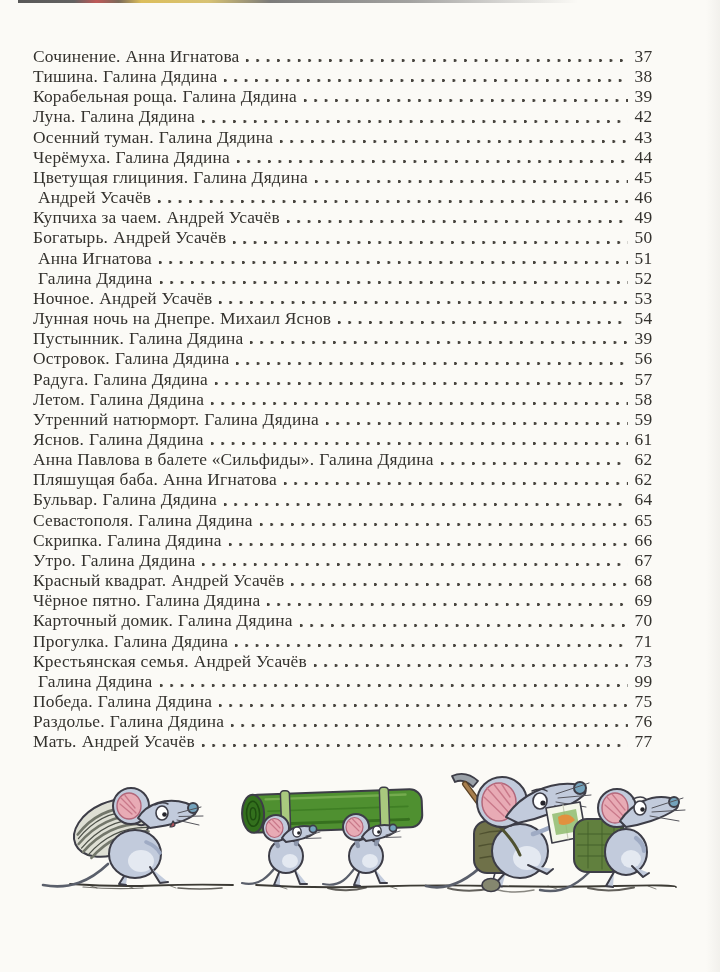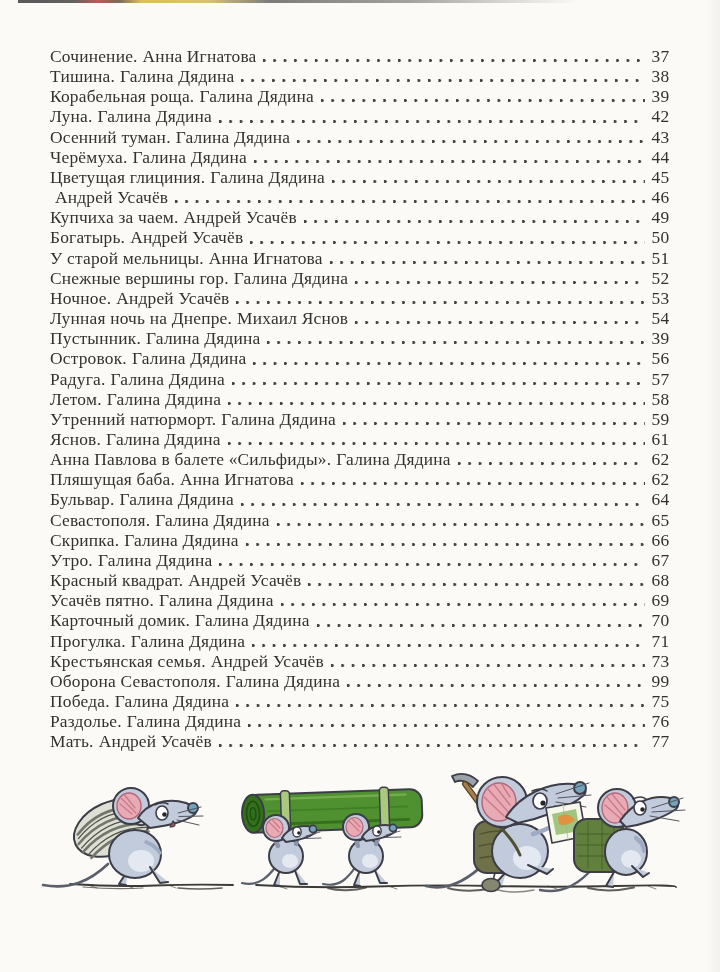--- a/index.html
+++ b/index.html
@@ -14,21 +14,21 @@
   .scan-edge{
     position:absolute;top:0;left:18px;width:560px;height:3px;
     background:linear-gradient(90deg,
       rgba(60,60,60,.85) 0%,rgba(60,60,60,.8) 10%,
       rgba(176,48,48,.8) 14%,rgba(90,70,50,.8) 18%,
       rgba(210,170,40,.75) 22%,rgba(200,170,60,.7) 34%,
       rgba(70,70,70,.7) 45%,rgba(90,90,90,.55) 70%,
       rgba(120,120,120,.25) 88%,rgba(120,120,120,0) 100%);
   }
   .toc{
-    position:absolute;left:50px;top:46px;width:622px;
+    position:absolute;left:33px;top:46px;width:622px;
     font-size:17.4px;letter-spacing:.2px;
   }
   .toc-row{display:flex;align-items:baseline;height:20.17px;}
   .entry-title{white-space:pre;}
   .entry-author{white-space:pre;margin-left:5px;}
   .dots{
     flex:1;align-self:flex-end;height:5px;
     margin:0 2px 3px 6px;min-width:14px;
     background-image:radial-gradient(circle at 2.2px 2.5px,#45423c 1.25px,rgba(0,0,0,0) 1.7px);
     background-size:10.4px 5px;background-repeat:repeat-x;
@@ -110,28 +110,26 @@
     </div>
 
     <div class="toc-row">
       <span class="entry-title">Богатырь.</span>
       <span class="entry-author">Андрей Усачёв</span>
       <span class="dots"></span>
       <span class="pagenum">50</span>
     </div>
 
     <div class="toc-row">
-      <span class="entry-title">У старой мельницы.</span>
       <span class="entry-author">Анна Игнатова</span>
       <span class="dots"></span>
       <span class="pagenum">51</span>
     </div>
 
     <div class="toc-row">
-      <span class="entry-title">Снежные вершины гор.</span>
       <span class="entry-author">Галина Дядина</span>
       <span class="dots"></span>
       <span class="pagenum">52</span>
     </div>
 
     <div class="toc-row">
       <span class="entry-title">Ночное.</span>
       <span class="entry-author">Андрей Усачёв</span>
       <span class="dots"></span>
       <span class="pagenum">53</span>
@@ -229,21 +227,21 @@
     </div>
 
     <div class="toc-row">
       <span class="entry-title">Красный квадрат.</span>
       <span class="entry-author">Андрей Усачёв</span>
       <span class="dots"></span>
       <span class="pagenum">68</span>
     </div>
 
     <div class="toc-row">
-      <span class="entry-title">Усачёв пятно.</span>
+      <span class="entry-title">Чёрное пятно.</span>
       <span class="entry-author">Галина Дядина</span>
       <span class="dots"></span>
       <span class="pagenum">69</span>
     </div>
 
     <div class="toc-row">
       <span class="entry-title">Карточный домик.</span>
       <span class="entry-author">Галина Дядина</span>
       <span class="dots"></span>
       <span class="pagenum">70</span>
@@ -257,21 +255,20 @@
     </div>
 
     <div class="toc-row">
       <span class="entry-title">Крестьянская семья.</span>
       <span class="entry-author">Андрей Усачёв</span>
       <span class="dots"></span>
       <span class="pagenum">73</span>
     </div>
 
     <div class="toc-row">
-      <span class="entry-title">Оборона Севастополя.</span>
       <span class="entry-author">Галина Дядина</span>
       <span class="dots"></span>
       <span class="pagenum">99</span>
     </div>
 
     <div class="toc-row">
       <span class="entry-title">Победа.</span>
       <span class="entry-author">Галина Дядина</span>
       <span class="dots"></span>
       <span class="pagenum">75</span>

